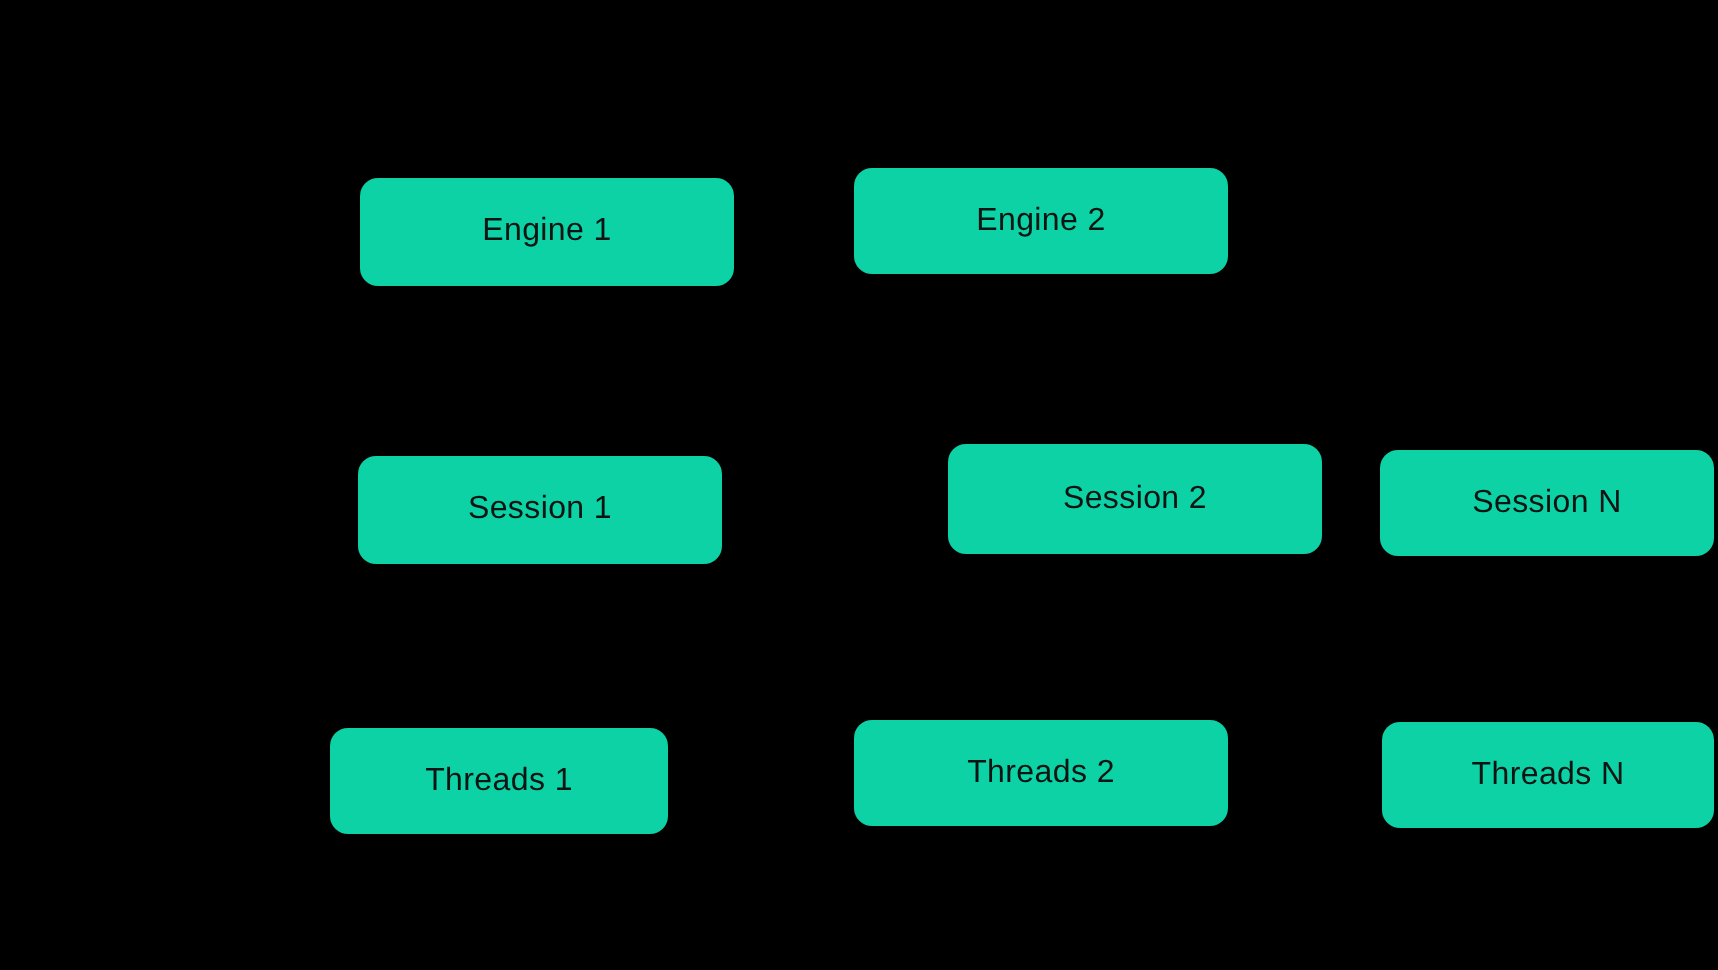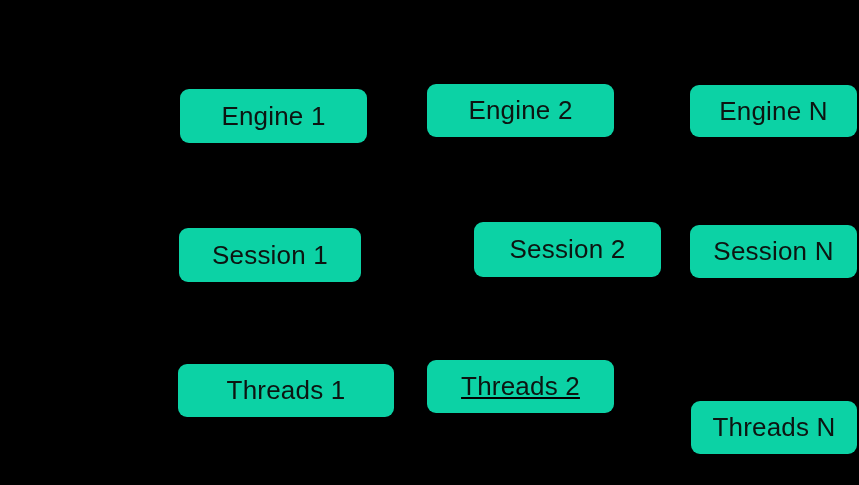--- a/index.html
+++ b/index.html
@@ -18,51 +18,48 @@
   .node {
     position: absolute;
     background: #0cd2a5;
     border-radius: 9px;
     display: flex;
     align-items: center;
     justify-content: center;
   }
   .node .label {
     color: #0d1411;
-    font-size: 26px;
+    font-size: 16px;
     font-weight: 400;
     letter-spacing: 0.2px;
     white-space: nowrap;
   }
   
   .b0 { left: 180px; top:  89px; width: 187px; height: 54px; }
   .b3 { left: 179px; top: 228px; width: 182px; height: 54px; }
-  .b6 { left: 178px; top: 364px; width: 216px; height: 53px; }
+  .b6 { left: 165px; top: 364px; width: 169px; height: 53px; }
   
   .b1 { left: 427px; top:  84px; width: 187px; height: 53px; }
   .b4 { left: 427px; top: 222px; width: 187px; height: 55px; margin-left: 47px; }
-  .b7 { left: 427px; top: 360px; width: 187px; height: 53px; text-decoration: underline; }
+  .b7 { left: 427px; top: 360px; width: 187px; height: 53px; }
   
   .b2 { left: 690px; top:  85px; width: 167px; height: 52px; }
   .b5 { left: 690px; top: 225px; width: 167px; height: 53px; }
-  .b8 { left: 691px; top: 361px; width: 166px; height: 53px; margin-top: 40px; }
+  .b8 { left: 691px; top: 361px; width: 166px; height: 53px; }
 </style>
 </head>
 <body>
 
 <div id="canvas">
 
   <div class="node b0">
     <span class="label">Engine 1</span>
   </div>
   <div class="node b1">
     <span class="label">Engine 2</span>
-  </div>
-  <div class="node b2">
-    <span class="label">Engine N</span>
   </div>
 
   <div class="node b3">
     <span class="label">Session 1</span>
   </div>
   <div class="node b4">
     <span class="label">Session 2</span>
   </div>
   <div class="node b5">
     <span class="label">Session N</span>

